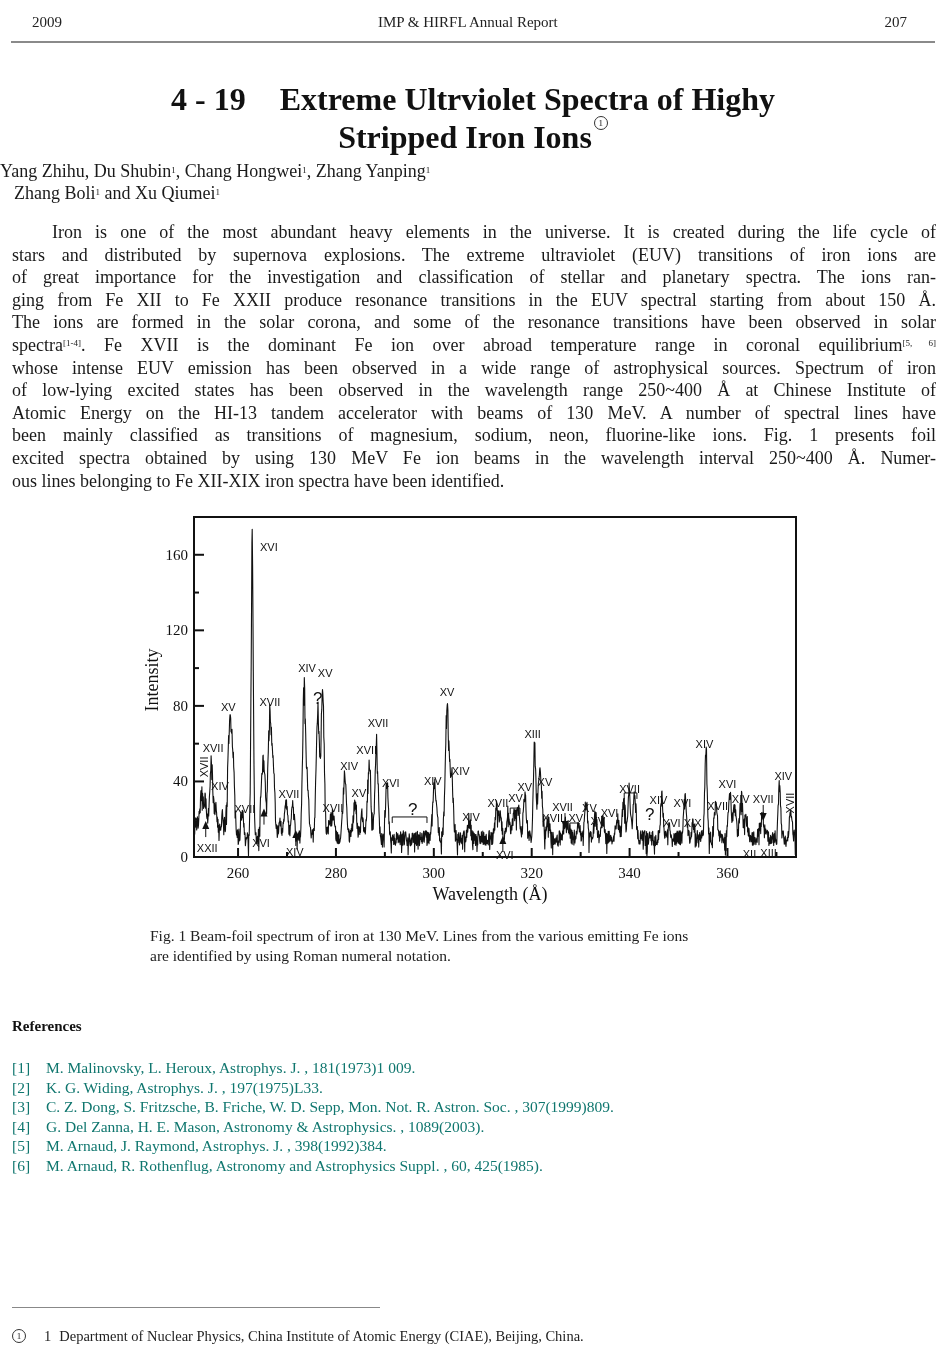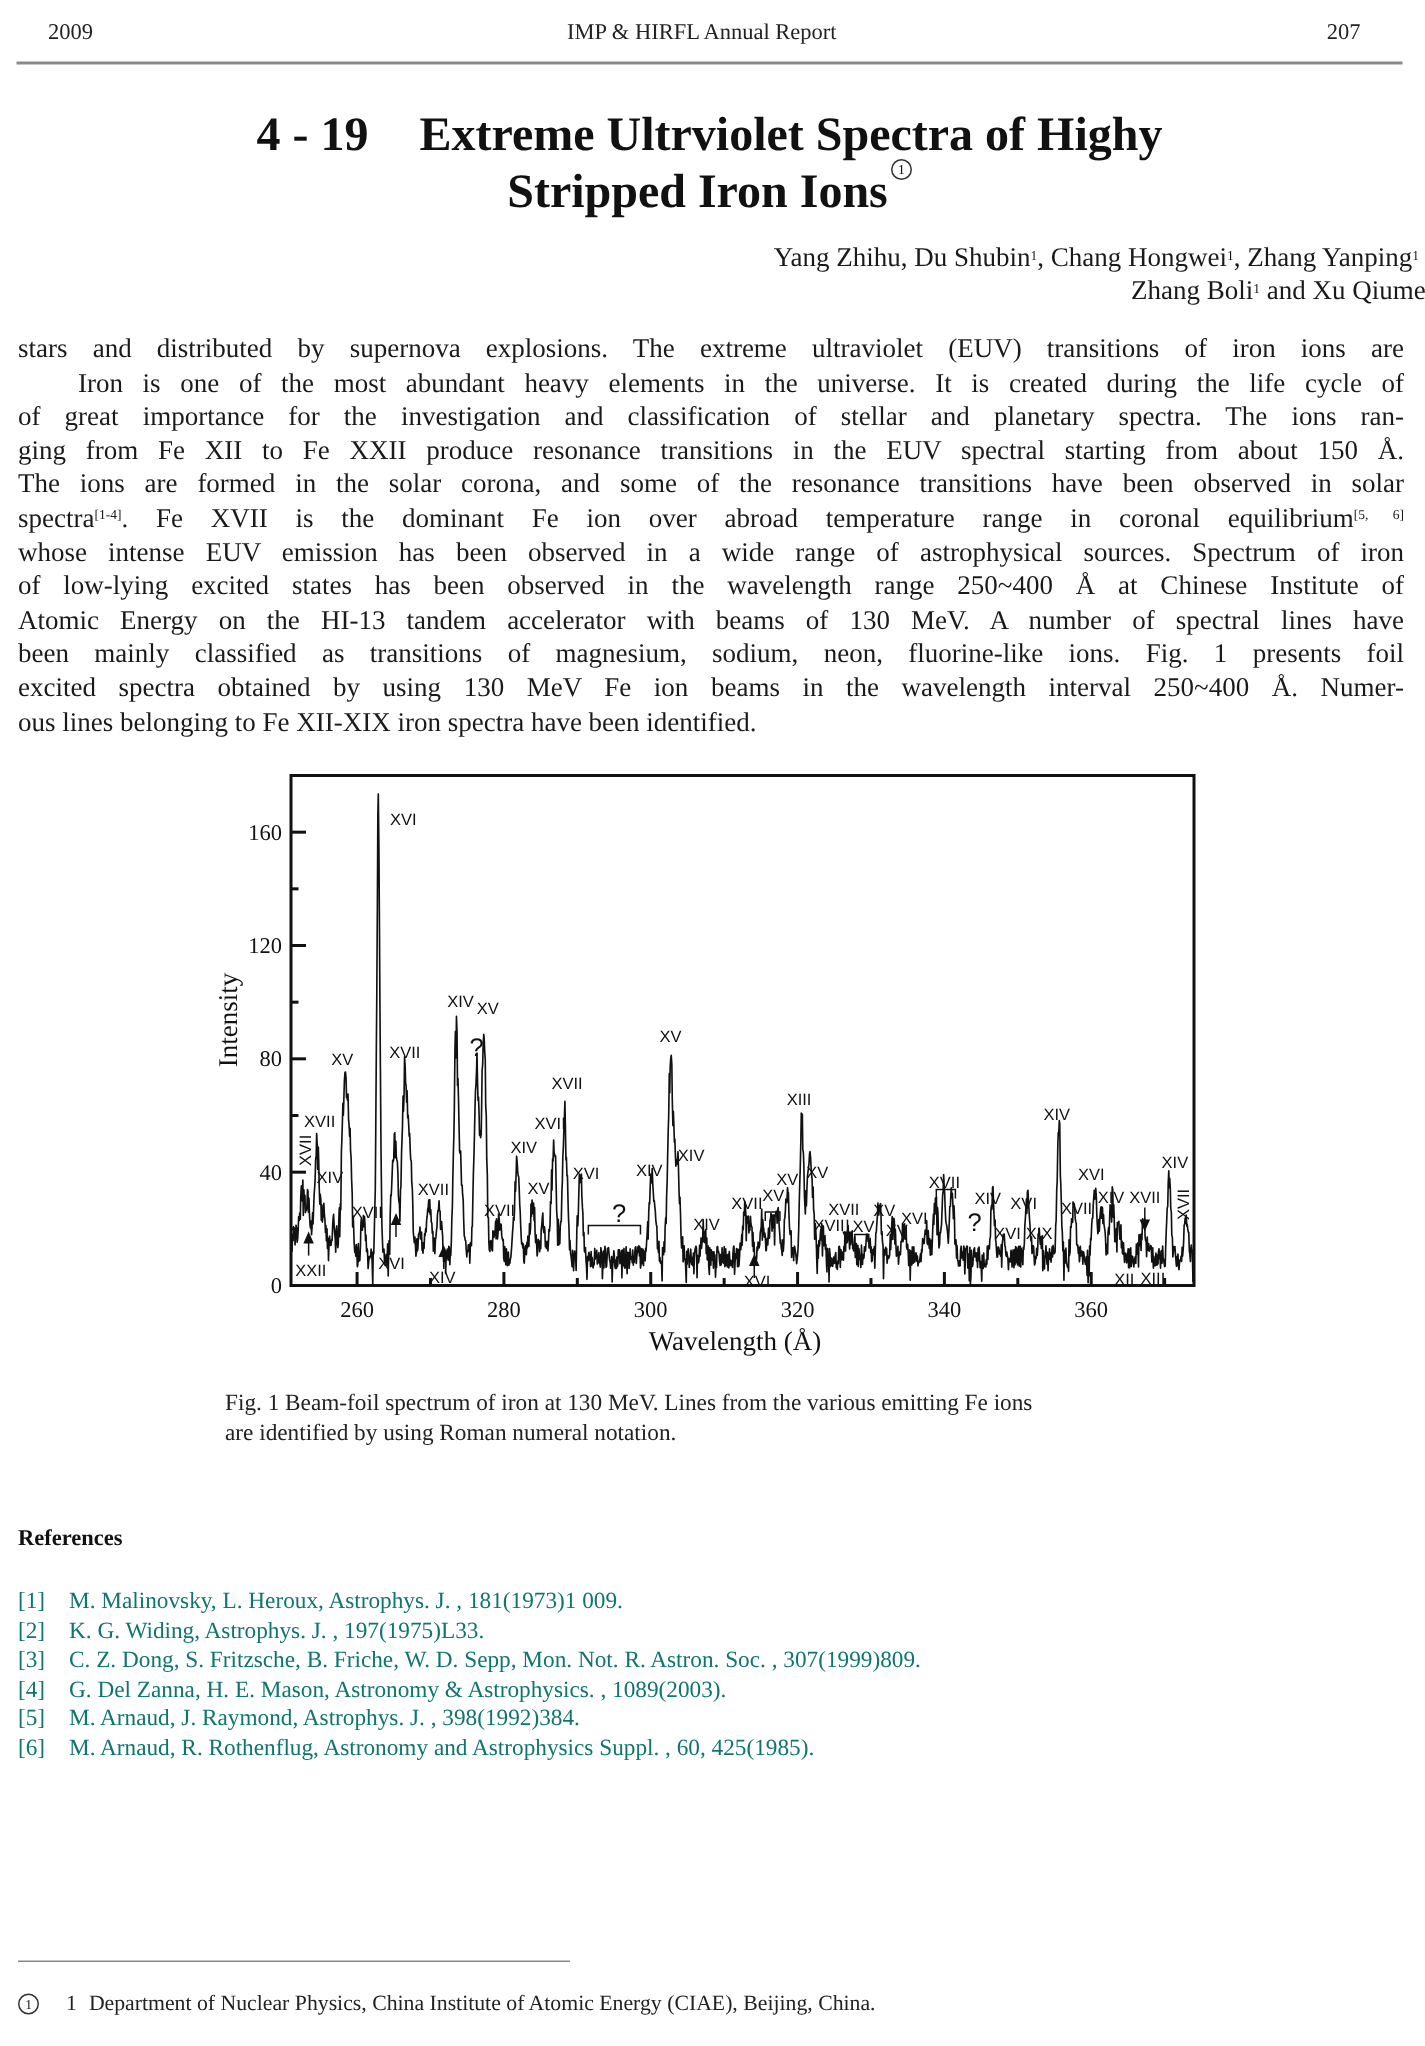--- a/index.html
+++ b/index.html
@@ -4,28 +4,28 @@
 <style>
   html, body { margin:0; padding:0; background:#ffffff; }
   body { width:950px; height:1364px; position:relative; overflow:hidden;
          font-family:"Liberation Serif", serif; color:#1a1a1a; }
   .abs { position:absolute; }
   .hdr { top:9px; font-size:15px; line-height:26px; color:#222; }
   #hdr-year { left:32px; }
   #hdr-center { left:378px; }
   #hdr-page { right:43px; }
   #hdr-rule { left:11px; top:41px; width:924px; height:2px; background:#8a8a8a; }
-  .title { left:0; width:946px; text-align:center; font-weight:bold; font-size:32px; line-height:38px; color:#111; }
+  .title { left:0; width:946px; text-align:center; font-weight:bold; font-size:32px; line-height:38px; color:#111;margin-top:10px; }
   #title-1 { top:70px; }
   #title-2 { top:108px; }
   .title .num { margin-right:34px; }
   .fn-mark { display:inline-block; width:12px; height:12px; border:1px solid #333; border-radius:50%;
              font-size:9px; line-height:12px; text-align:center; font-weight:normal; vertical-align:top;
              position:relative; top:-2px; margin-left:2px; }
-  .authors { left:0; width:946px; text-align:right; font-size:18px; line-height:22px; }
+  .authors { left:0; width:946px; text-align:left; font-size:18px; line-height:22px; }
   #authors-1 { top:160px; }
   #authors-2 { top:182px;margin-left:14px; }
   .authors sup { font-size:9px; vertical-align:top; position:relative; top:-1px; }
   #body-text { left:12px; top:221px; width:924px; font-size:18px; line-height:22.6px; }
   .line { display:block; text-align:justify; text-align-last:justify; white-space:normal; height:22.6px; overflow:hidden; }
   .line.first { text-indent:40px; }
   .line.last { text-align-last:left; }
   .line sup { font-size:9px; vertical-align:top; position:relative; top:-2px; }
   #chart-svg { position:absolute; left:140px; top:505px; }
   #caption { left:150px; top:926px; width:660px; font-size:15.5px; line-height:19.5px; color:#222; }
@@ -54,22 +54,22 @@
 </div>
 
 <div class="abs authors" id="authors-1">
   <span>Yang Zhihu, Du Shubin</span><sup>1</sup><span>, Chang Hongwei</span><sup>1</sup><span>, Zhang Yanping</span><sup>1</sup>
 </div>
 <div class="abs authors" id="authors-2">
   <span>Zhang Boli</span><sup>1</sup><span> and Xu Qiumei</span><sup>1</sup>
 </div>
 
 <div class="abs" id="body-text">
+  <span class="line first">Iron is one of the most abundant heavy elements in the universe. It is created during the life cycle of</span>
   <span class="line">stars and distributed by supernova explosions. The extreme ultraviolet (EUV) transitions of iron ions are</span>
-  <span class="line first">Iron is one of the most abundant heavy elements in the universe. It is created during the life cycle of</span>
   <span class="line">of great importance for the investigation and classification of stellar and planetary spectra. The ions ran-</span>
   <span class="line">ging from Fe XII to Fe XXII produce resonance transitions in the EUV spectral starting from about 150 Å.</span>
   <span class="line">The ions are formed in the solar corona, and some of the resonance transitions have been observed in solar</span>
   <span class="line"><span>spectra</span><sup>[1-4]</sup><span>. Fe XVII is the dominant Fe ion over abroad temperature range in coronal equilibrium</span><sup>[5, 6]</sup></span>
   <span class="line">whose intense EUV emission has been observed in a wide range of astrophysical sources. Spectrum of iron</span>
   <span class="line">of low-lying excited states has been observed in the wavelength range 250~400 Å at Chinese Institute of</span>
   <span class="line">Atomic Energy on the HI-13 tandem accelerator with beams of 130 MeV. A number of spectral lines have</span>
   <span class="line">been mainly classified as transitions of magnesium, sodium, neon, fluorine-like ions. Fig. 1 presents foil</span>
   <span class="line">excited spectra obtained by using 130 MeV Fe ion beams in the wavelength interval 250~400 Å. Numer-</span>
   <span class="line last">ous lines belonging to Fe XII-XIX iron spectra have been identified.</span>

